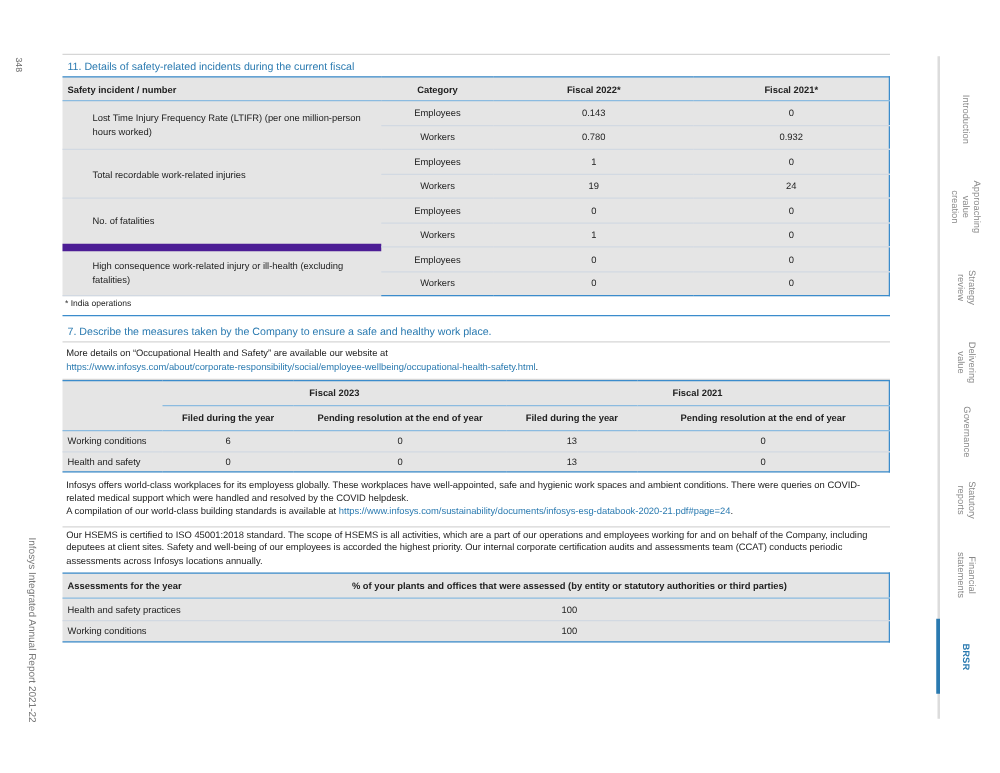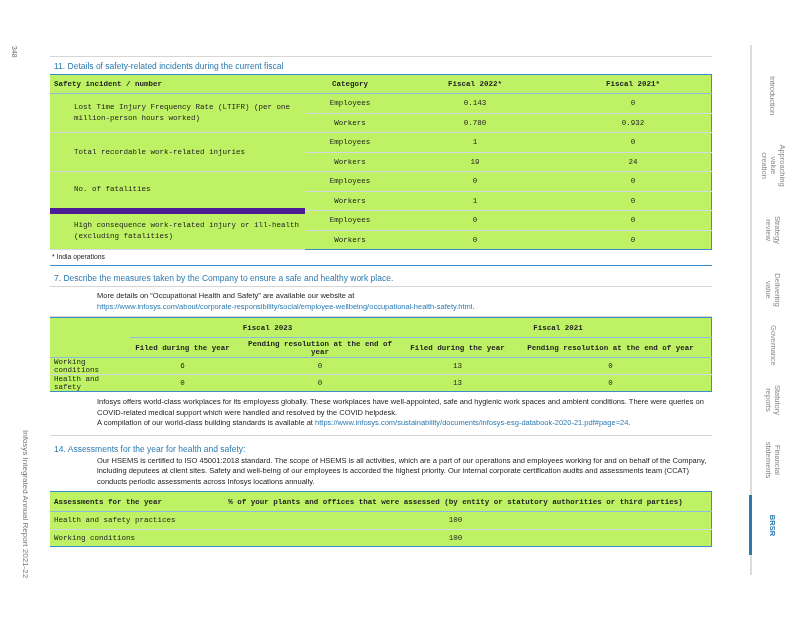--- a/index.html
+++ b/index.html
@@ -2,37 +2,37 @@
 <html><head>
 <meta charset="utf-8">
 <style>
   * { box-sizing: border-box; margin: 0; padding: 0; }
   html, body { width: 800px; height: 618px; background: #ffffff; overflow: hidden; }
   body { position: relative; font-family: "Liberation Sans", sans-serif; color: #222; font-size: 8px; }
 
   .page-number { position: absolute; left: 18px; top: 46px; transform: rotate(90deg); transform-origin: left top; font-size: 7px; color: #666; white-space: nowrap; }
   .report-title { position: absolute; left: 30px; top: 430px; transform: rotate(90deg); transform-origin: left top; font-size: 8px; color: #777; white-space: nowrap; }
 
-  .content { position: absolute; left: 50px; top: 56px; width: 662px; }
+  .content { position: absolute; left: 50px; top: 43px; width: 662px; }
 
   .heading { color: #2a7ab0; font-size: 8.5px; padding: 4px 4px 3px 4px; }
   .top-rule { border-top: 1px solid #d6d6d6; }
 
   table { border-collapse: collapse; width: 100%; }
-  .tbl { background: #bef264; border-top: 1.5px solid #3b8ccc; border-bottom: 1.5px solid #3b8ccc; border-right: 1px solid #3b8ccc; font-family: Liberation Mono, monospace; }
+  .tbl { background: #e5e5e5; border-top: 1.5px solid #3b8ccc; border-bottom: 1.5px solid #3b8ccc; border-right: 1px solid #3b8ccc; }
   .tbl th { font-weight: bold; font-size: 7.5px; color: #222; text-align: center; padding: 0 4px; height: 19px; border-bottom: 1.5px solid #8bbbe0; }
   .tbl th.left { text-align: left; }
   .tbl td { font-size: 7.5px; text-align: center; height: 19.5px; padding: 0 4px; border-bottom: 1px solid #d2d9e2; }
   .tbl td.left { text-align: left; }
   .tbl tr:last-child td { border-bottom: none; }
   .tbl td.rowhead { text-align: left; line-height: 11px; padding-left: 24px; }
 
   .note { font-size: 6.8px; padding: 3px 2px; height: 16px; border-bottom: 1.5px solid #3b8ccc; }
 
-  .para { font-size: 7.5px; line-height: 10.5px; padding: 4px 3px; margin-left: 44px; }
+  .para { font-size: 7.5px; line-height: 10.5px; padding: 4px 3px; }
   .link { color: #2a7ab0; }
   .sep { border-top: 1px solid #d6d6d6; }
 
   .tbl2 th { height: 20px; }
   .tbl2 td { height: 16.5px; }
   .tbl3 th { height: 20px; }
   .tbl3 td { height: 17.5px; }
 
   .side-nav { position: absolute; left: 750px; top: 45px; width: 2px; height: 530px; background: #dcdcdc; }
   .nav-item { position: absolute; left: 756px; width: 34px; display: flex; align-items: center; justify-content: center; }
@@ -147,21 +147,20 @@
       </tr>
     </tbody>
   </table>
   <div class="para" style="padding-top:5px">
     <span>Infosys offers world-class workplaces for its employess globally. These workplaces have well-appointed, safe and hygienic work spaces and ambient conditions. There were queries on COVID-related medical support which were handled and resolved by the COVID helpdesk.</span><br>
     <span>A compilation of our world-class building standards is available at</span>
     <a class="link">https://www.infosys.com/sustainability/documents/infosys-esg-databook-2020-21.pdf#page=24</a><span>.</span>
   </div>
   <div class="sep" style="margin-top:2px"></div>
 
-  <div class="heading" style="padding-top:8px;padding-bottom:1px">14. Assessments for the year for health and safety:</div>
   <div class="para" style="padding-top:1px">Our HSEMS is certified to ISO 45001:2018 standard. The scope of HSEMS is all activities, which are a part of our operations and employees working for and on behalf of the Company, including deputees at client sites. Safety and well-being of our employees is accorded the highest priority. Our internal corporate certification audits and assessments team (CCAT) conducts periodic assessments across Infosys locations annually.</div>
   <table class="tbl tbl3">
     <thead>
       <tr>
         <th class="left" style="width:150px">Assessments for the year</th>
         <th>% of your plants and offices that were assessed (by entity or statutory authorities or third parties)</th>
       </tr>
     </thead>
     <tbody>
       <tr>

